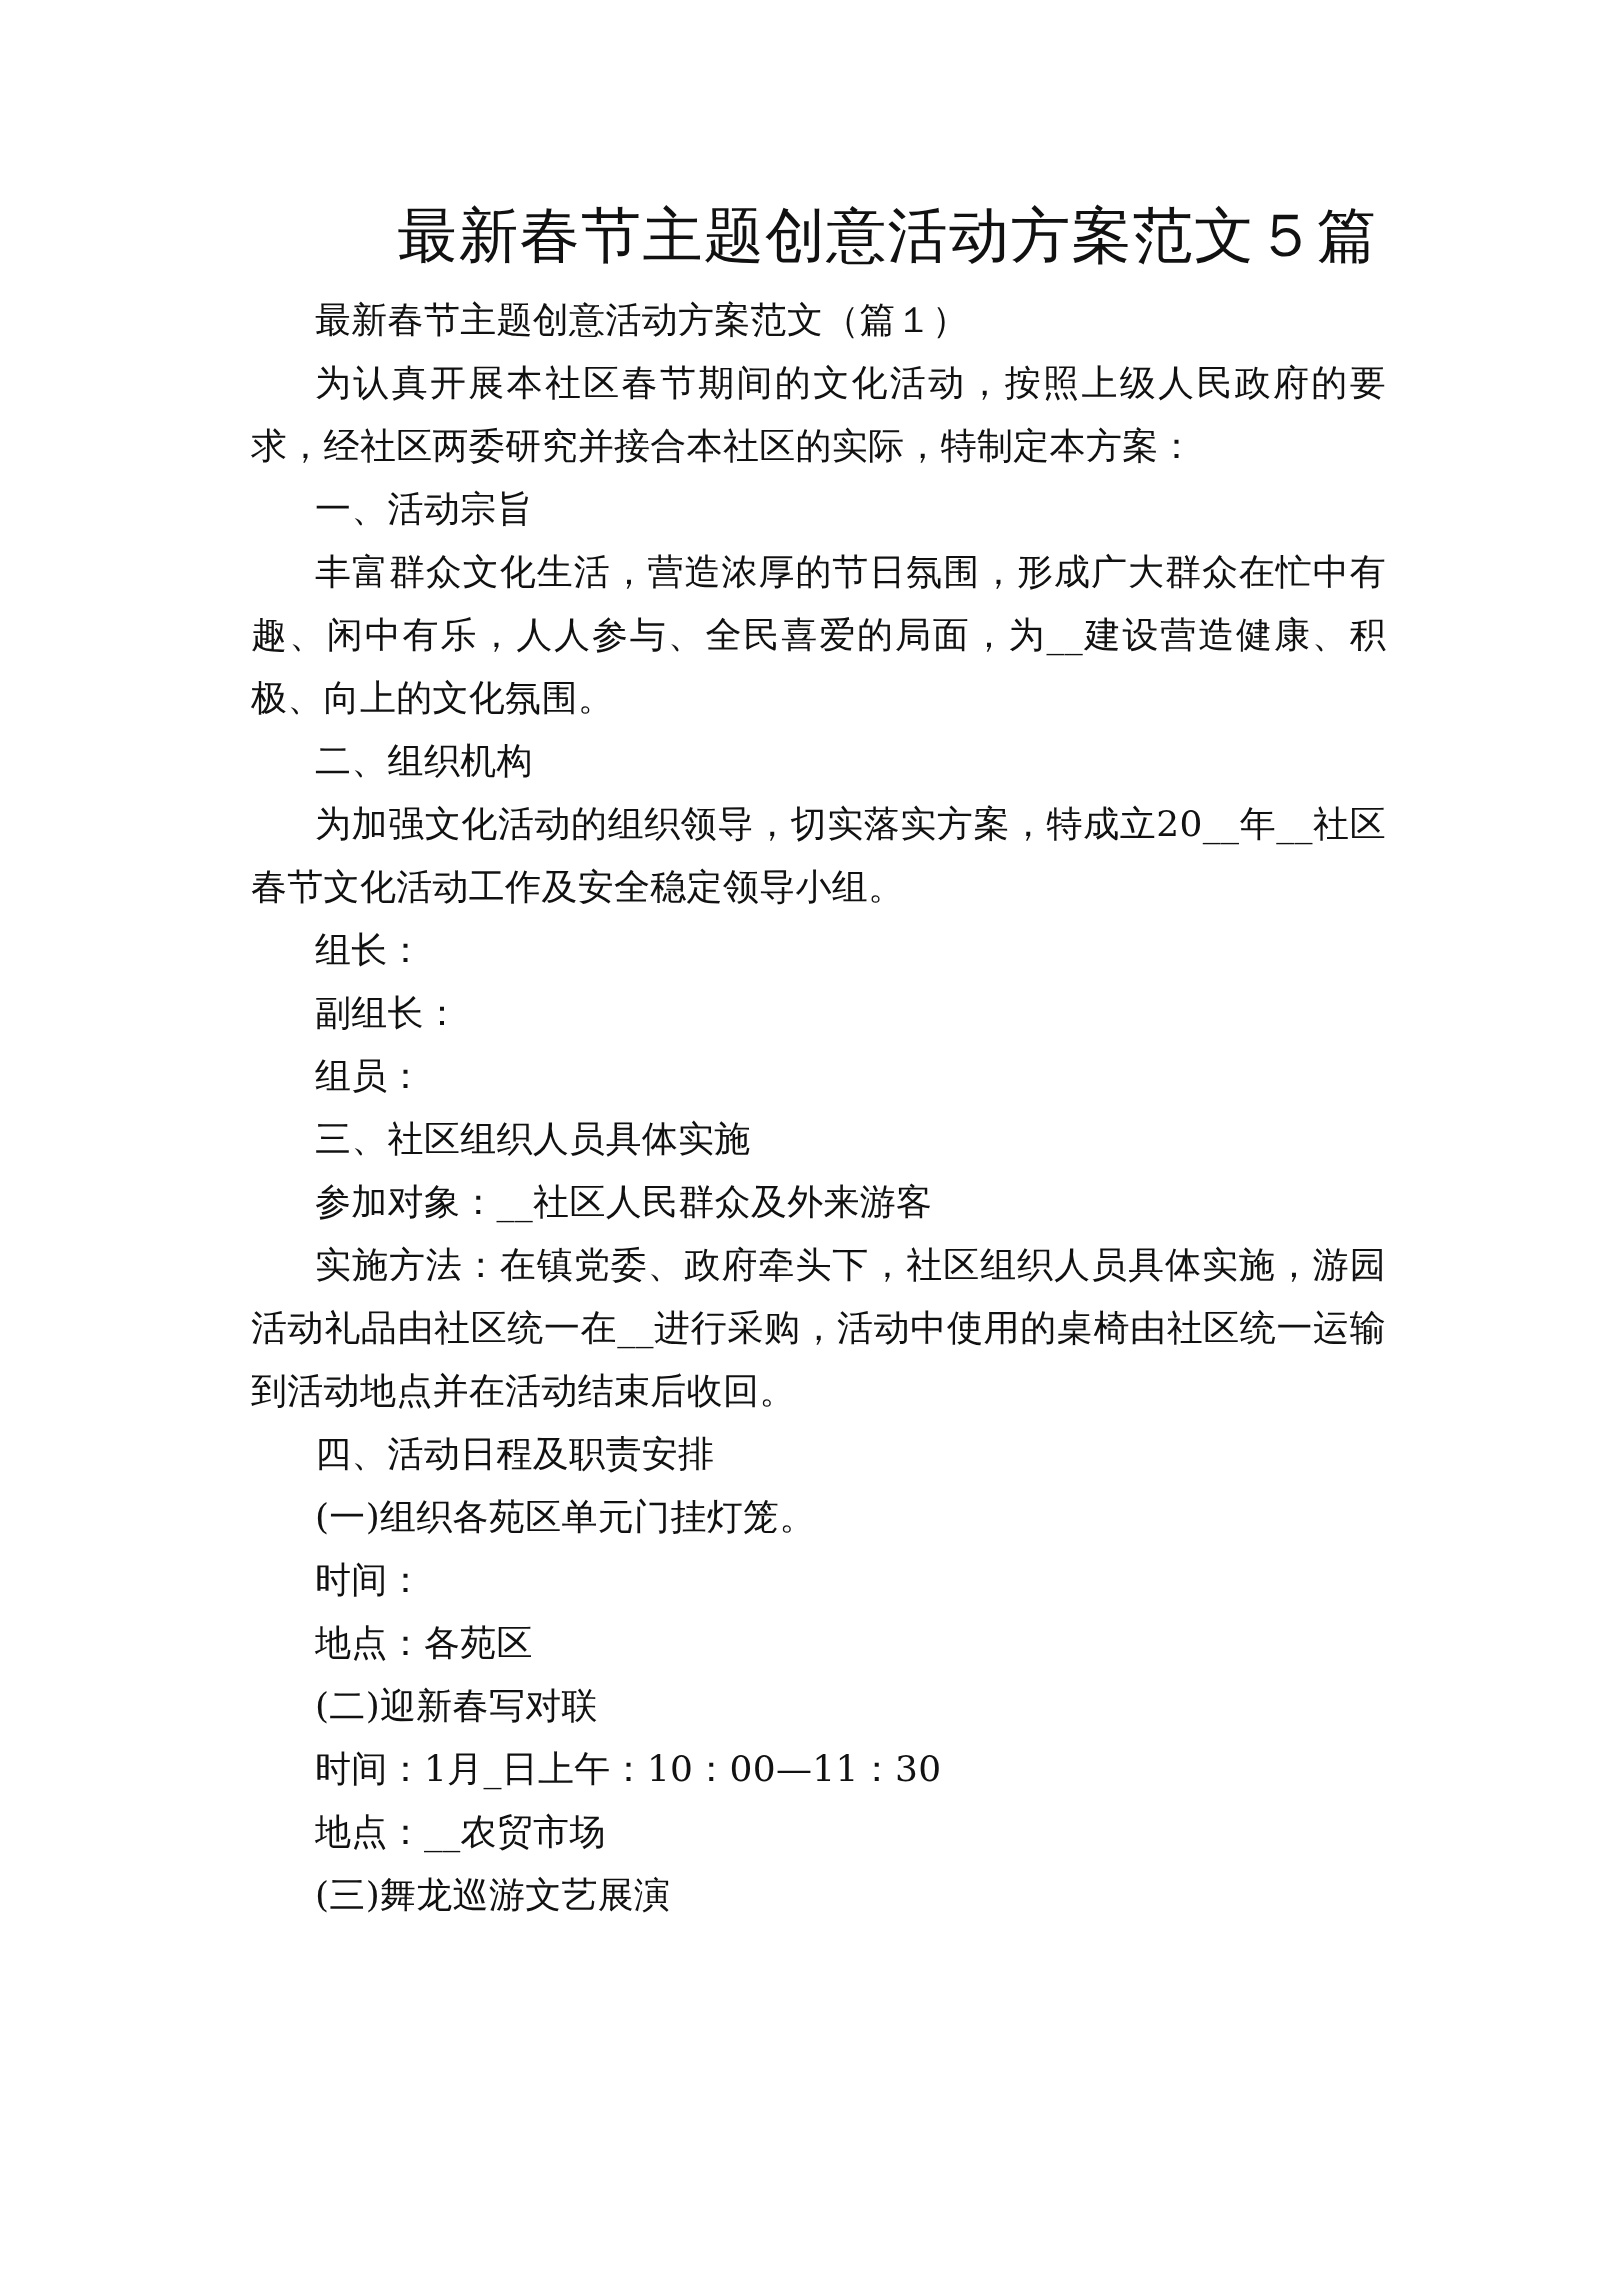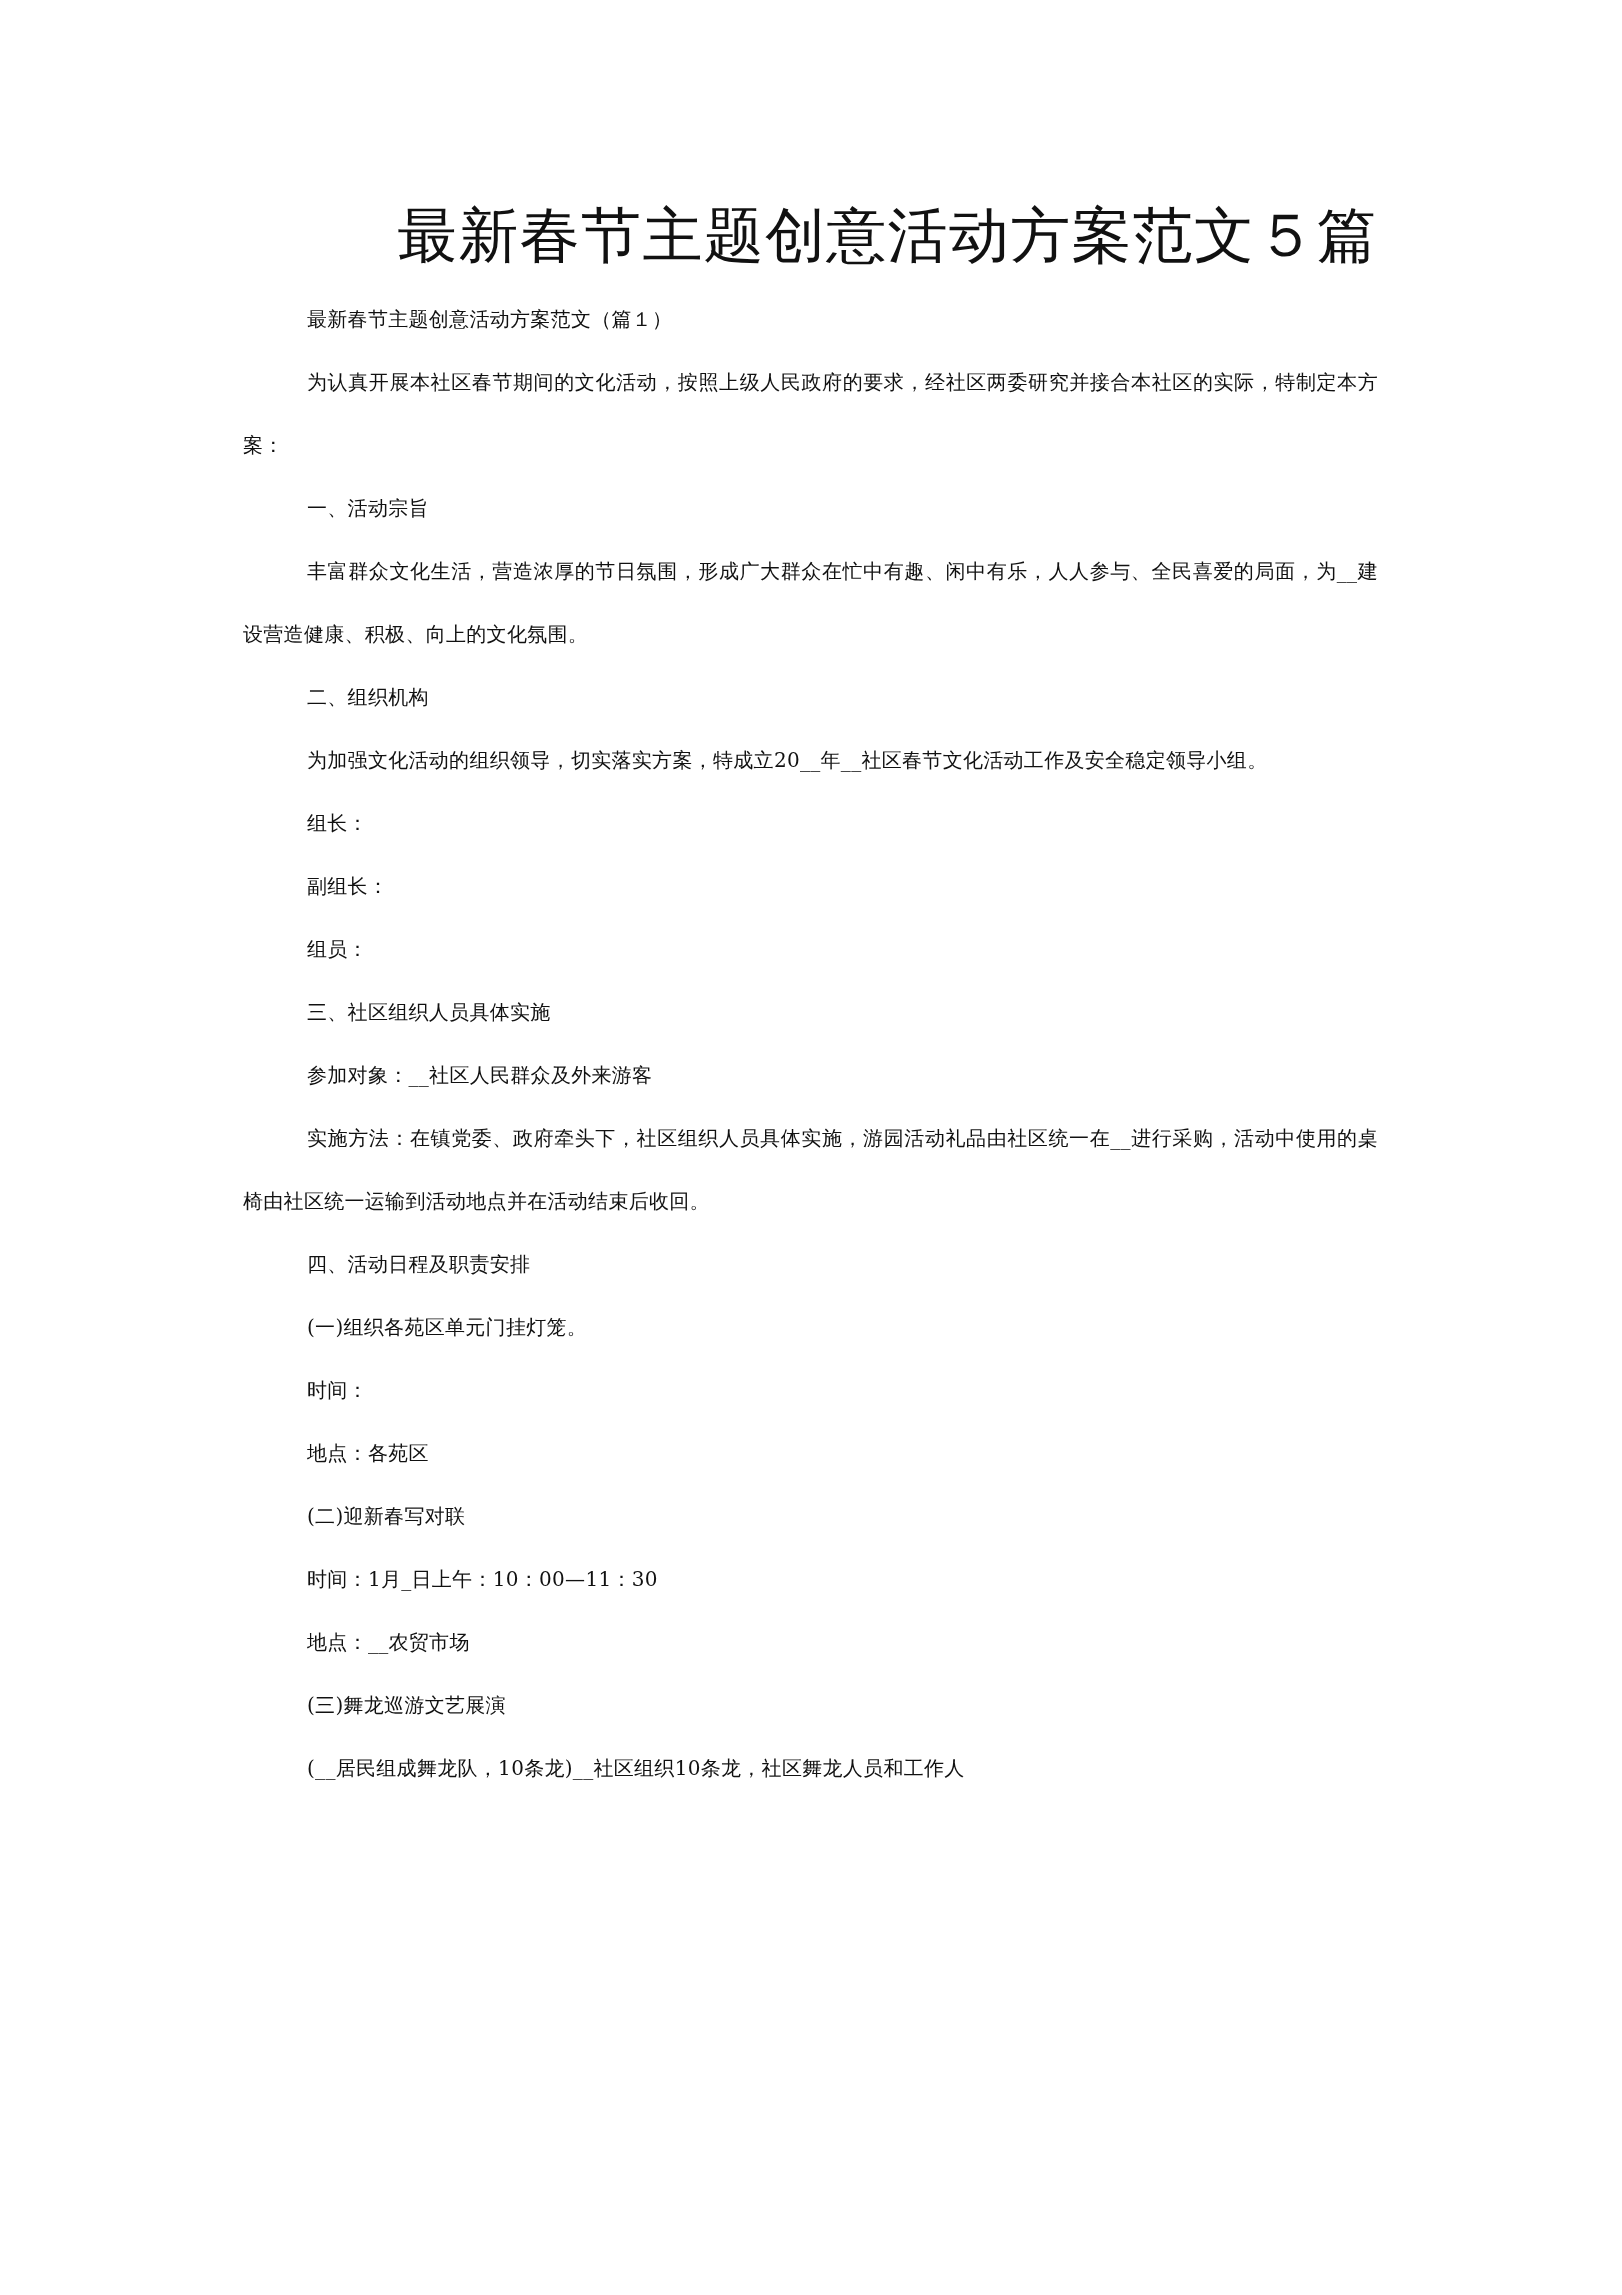--- a/index.html
+++ b/index.html
@@ -27,24 +27,24 @@
     top: 196px;
     width: 1135px;
     text-align: right;
     font-size: 60px;
     line-height: 79px;
     letter-spacing: 1.3px;
     white-space: nowrap;
   }
   .body {
     position: absolute;
-    left: 0;
+    left: 8px;
     top: 288px;
     width: 1135px;
-    font-size: 20px;
+    font-size: 36px;
     line-height: 63px;
   }
   .p {
     margin: 0;
     text-indent: 64px;
     text-align: justify;
     text-align-last: left;
     word-break: break-all;
     letter-spacing: 0.3px;
   }
@@ -69,16 +69,15 @@
     <p class="p">参加对象：__社区人民群众及外来游客</p>
     <p class="p">实施方法：在镇党委、政府牵头下，社区组织人员具体实施，游园活动礼品由社区统一在__进行采购，活动中使用的桌椅由社区统一运输到活动地点并在活动结束后收回。</p>
     <p class="p">四、活动日程及职责安排</p>
     <p class="p">(一)组织各苑区单元门挂灯笼。</p>
     <p class="p">时间：</p>
     <p class="p">地点：各苑区</p>
     <p class="p">(二)迎新春写对联</p>
     <p class="p">时间：1月_日上午：10：00—11：30</p>
     <p class="p">地点：__农贸市场</p>
     <p class="p">(三)舞龙巡游文艺展演</p>
-    <p class="p">(__居民组成舞龙队，10条龙)__社区组织10条龙，社区舞龙人员和工作人</p>
   </div>
 </div>
 
 
 </body></html>

